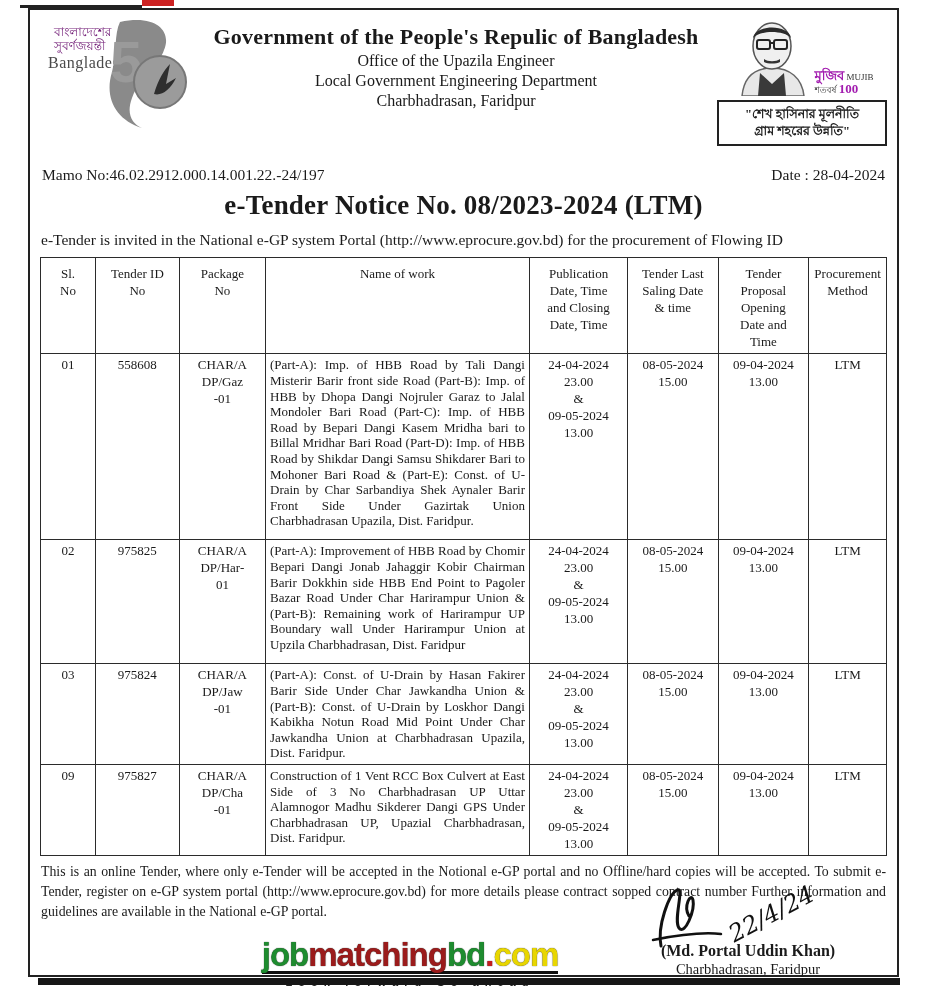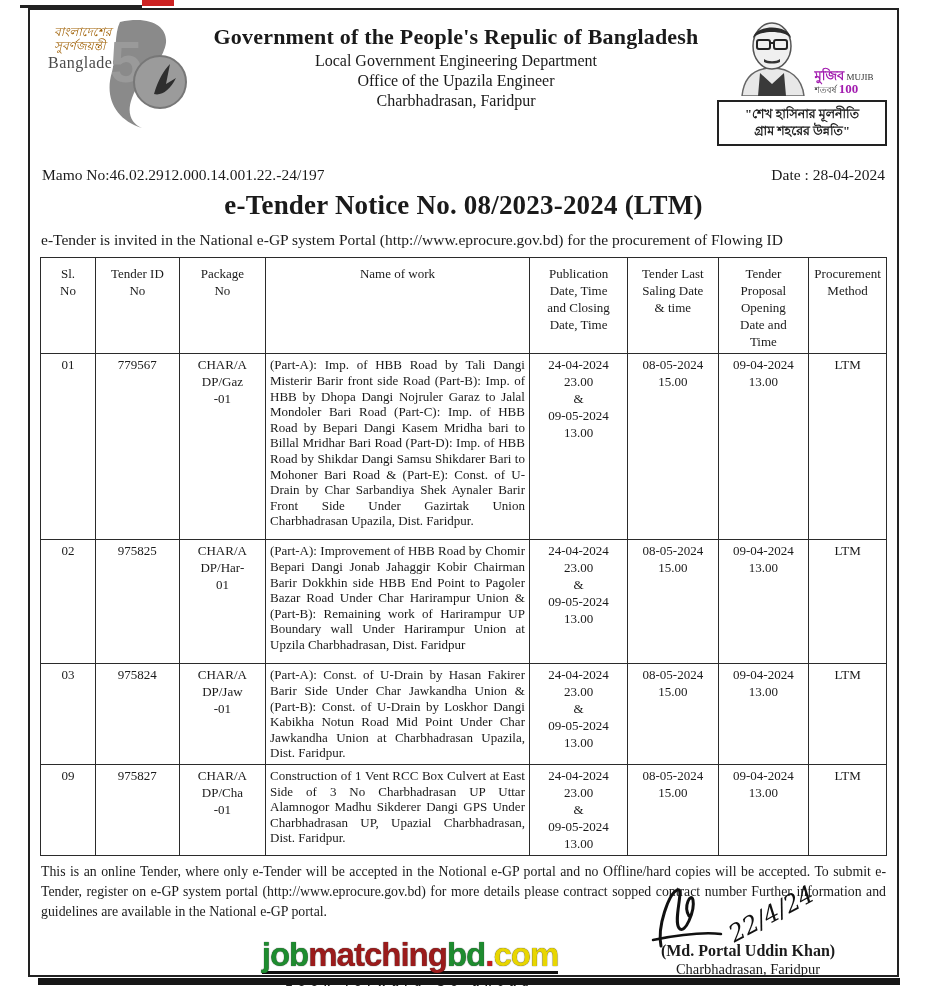--- a/index.html
+++ b/index.html
@@ -16,21 +16,21 @@
   .bottom-bar    { position:absolute; left:38px; top:978px; width:862px; height:7px; background:#161616; }
 
   .page-frame {
     position:absolute; left:28px; top:8px; width:871px; height:969px;
     border:2px solid #222; background:#fff; padding:8px 10px 0 10px;
   }
 
   
   .header { display:flex; align-items:flex-start; height:132px; }
   .logo50 { width:155px; position:relative; padding-top:8px; }
-  .logo50 .bn { font-size:12px; color:#a16207; line-height:1.15; margin-left:14px;font-style:italic; }
+  .logo50 .bn { font-size:12px; color:#701a75; line-height:1.15; margin-left:14px; }
   .logo50 .en { font-size:16px; color:#4a4a4a; margin-left:8px; letter-spacing:.5px; }
   .logo50 svg { position:absolute; left:62px; top:2px; }
   .head-center { flex:1; text-align:center; padding-top:6px; }
   .head-center .gov { font-size:22px; font-weight:bold; letter-spacing:.2px; }
   .head-center .sub { font-size:16px; margin-top:2px; }
   .head-right { width:170px; text-align:center; }
   .mujib-row { display:flex; justify-content:center; align-items:flex-end; }
   .mujib-label { font-size:9px; color:#333; line-height:1.05; text-align:left; }
   .mujib-label .big { font-size:13px; font-weight:bold; color:#a21caf; }
   .quote-box {
@@ -94,22 +94,22 @@
         <path d="M52,74 C56,60 62,50 68,44 L64,64 L74,58 C68,70 60,76 52,74 Z" fill="#2e2e2e"></path>
         <circle cx="58" cy="62" r="26" fill="none" stroke="#777" stroke-width="2"></circle>
       </svg>
       <div class="bn">বাংলাদেশের</div>
       <div class="bn">সুবর্ণজয়ন্তী</div>
       <div class="en">Bangladesh</div>
     </div>
 
     <div class="head-center">
       <div class="gov">Government of the People's Repulic of Bangladesh</div>
+      <div class="sub">Office of the Upazila Engineer</div>
       <div class="sub">Local Government Engineering Department</div>
-      <div class="sub">Office of the Upazila Engineer</div>
       <div class="sub">Charbhadrasan, Faridpur</div>
     </div>
 
     <div class="head-right">
       <div class="mujib-row">
         <svg width="84" height="78" viewBox="0 0 84 78">
           <path d="M12,78 C14,58 26,50 42,50 C60,50 72,60 74,78 Z" fill="#e8e8e8" stroke="#666" stroke-width="1.5"></path>
           <ellipse cx="42" cy="28" rx="19" ry="23" fill="#f0f0f0" stroke="#555" stroke-width="1.5"></ellipse>
           <path d="M23,20 C25,6 59,6 61,20 C54,12 30,12 23,20 Z" fill="#2b2b2b"></path>
           <rect x="27" y="22" width="13" height="9" rx="2" fill="none" stroke="#222" stroke-width="2"></rect>
@@ -172,21 +172,21 @@
 Opening
 Date and
 Time</th>
         <th>Procurement
 Method</th>
       </tr>
     </thead>
     <tbody>
       <tr class="r1">
         <td class="center">01</td>
-        <td class="center">779567</td>
+        <td class="center">558608</td>
         <td class="pre">CHAR/A
 DP/Gaz
 -01</td>
         <td class="work">(Part-A): Imp. of HBB Road by Tali Dangi Misterir Barir front side Road (Part-B): Imp. of HBB by Dhopa Dangi Nojruler Garaz to Jalal Mondoler Bari Road (Part-C): Imp. of HBB Road by Bepari Dangi Kasem Mridha bari to Billal Mridhar Bari Road (Part-D): Imp. of HBB Road by Shikdar Dangi Samsu Shikdarer Bari to Mohoner Bari Road &amp; (Part-E): Const. of U-Drain by Char Sarbandiya Shek Aynaler Barir Front Side Under Gazirtak Union Charbhadrasan Upazila, Dist. Faridpur.</td>
         <td class="pre">24-04-2024
 23.00
 &amp;
 09-05-2024
 13.00</td>
         <td class="pre">08-05-2024

